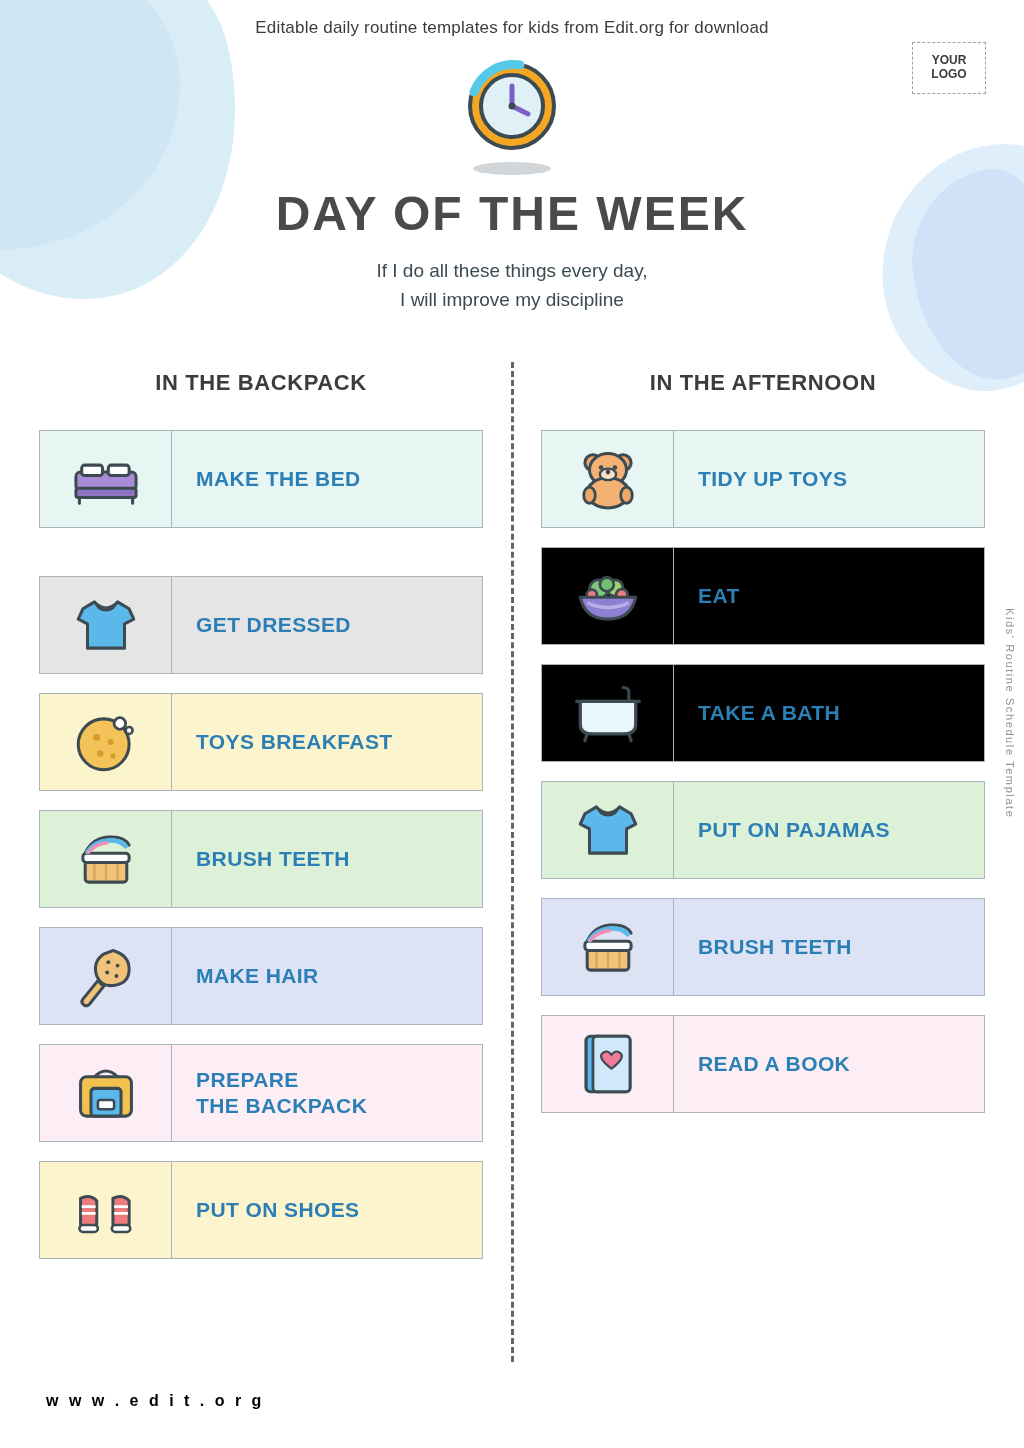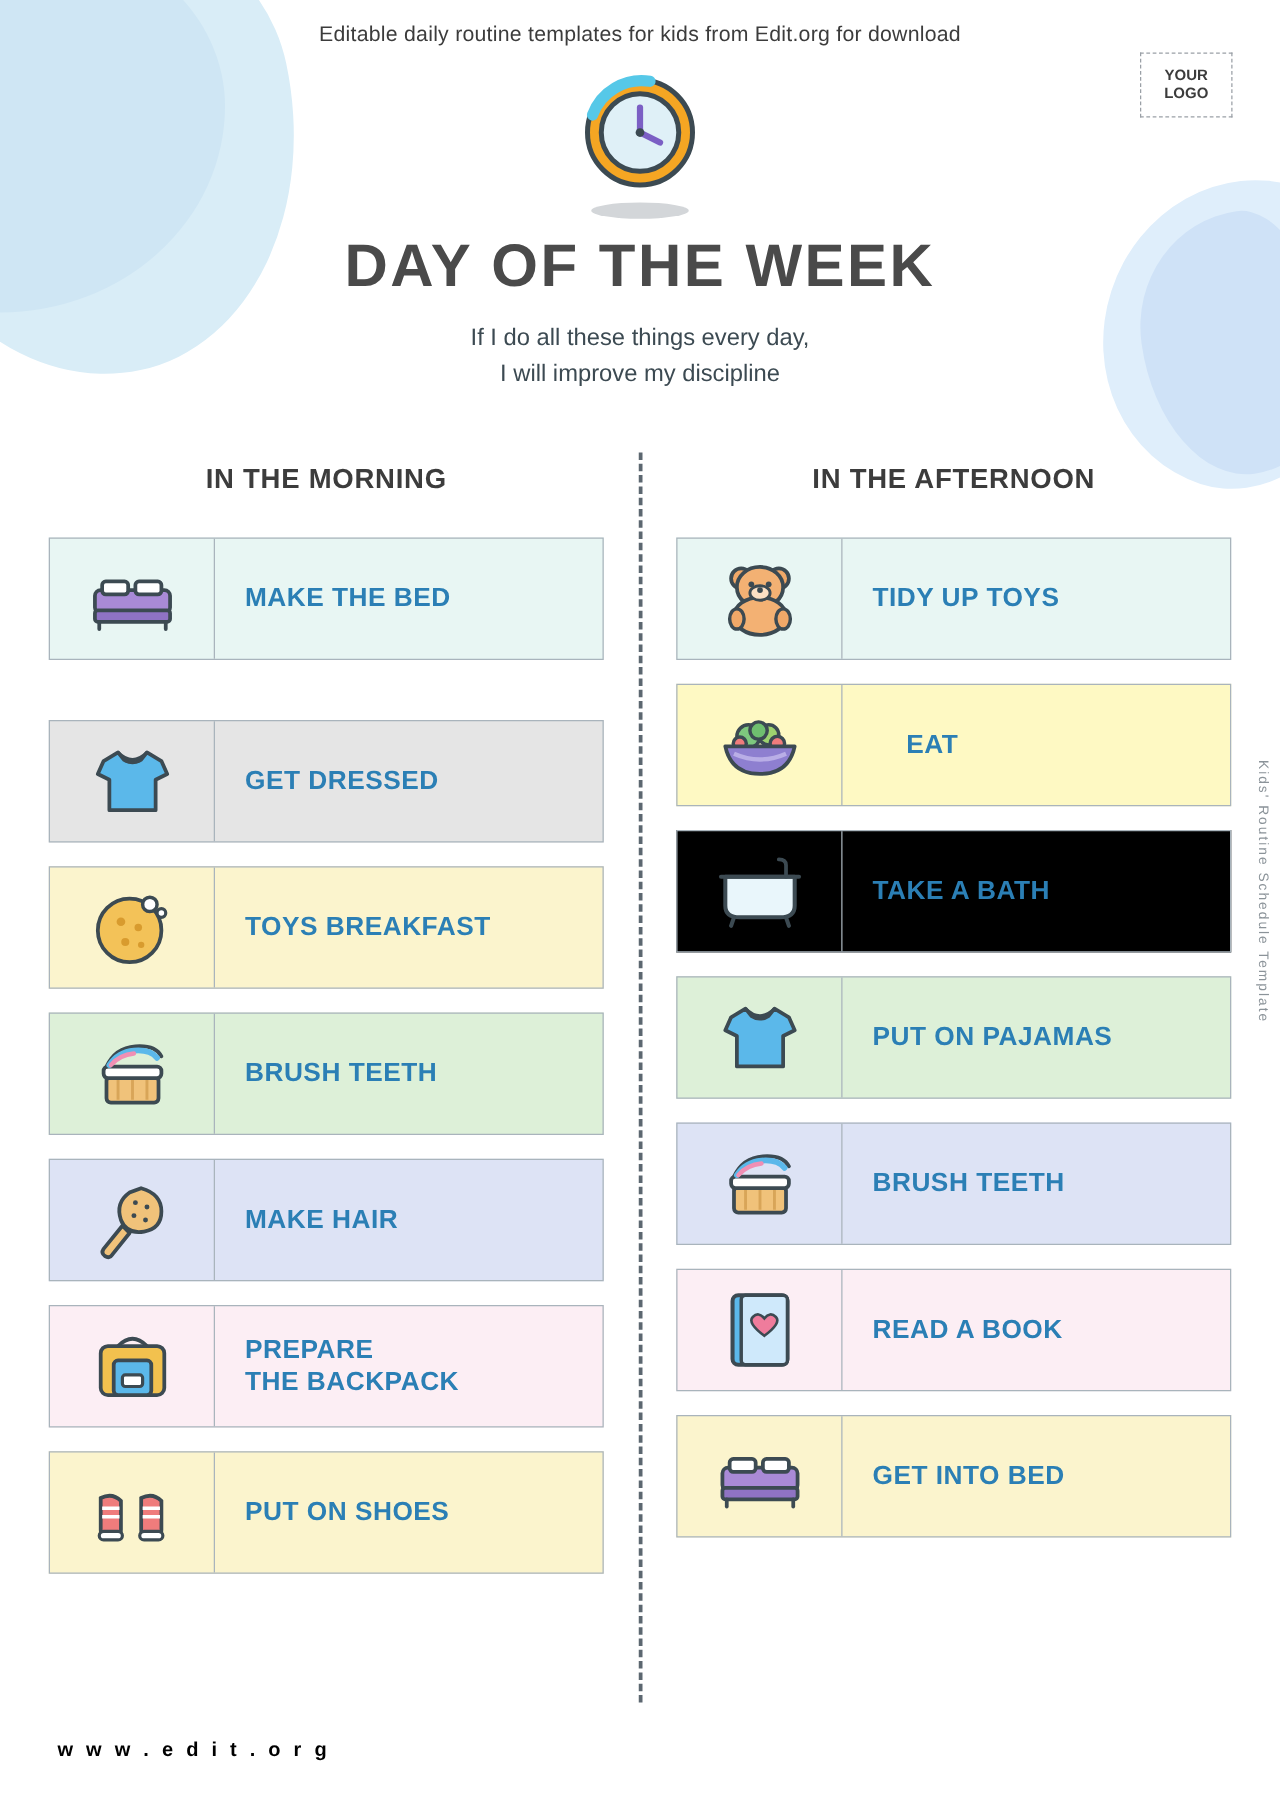--- a/index.html
+++ b/index.html
@@ -158,21 +158,21 @@
 <div class="title">DAY OF THE WEEK</div>
 <div class="subtitle">
   <div>If I do all these things every day,</div>
   <div>I will improve my discipline</div>
 </div>
 
 <div class="divider"></div>
 
 <div class="columns" id="columns">
     <div class="col">
-      <div class="col-head">IN THE MORNING</div>
+      <div class="col-head">IN THE BACKPACK</div>
       <div class="row" style="background: rgb(232, 246, 243);">
         <div class="icon-cell">
           <svg class="ic" viewBox="0 0 64 64">
             <rect x="6" y="26" width="52" height="16" rx="4" fill="#a98ad6" stroke="#3c4a52" stroke-width="2.6"></rect>
             <rect x="6" y="40" width="52" height="8" rx="2" fill="#8f73c4" stroke="#3c4a52" stroke-width="2.6"></rect>
             <rect x="11" y="20" width="18" height="9" rx="2.5" fill="#ffffff" stroke="#3c4a52" stroke-width="2.6"></rect>
             <rect x="34" y="20" width="18" height="9" rx="2.5" fill="#ffffff" stroke="#3c4a52" stroke-width="2.6"></rect>
             <line x1="9" y1="48" x2="9" y2="53" stroke="#3c4a52" stroke-width="2.6" stroke-linecap="round"></line>
             <line x1="55" y1="48" x2="55" y2="53" stroke="#3c4a52" stroke-width="2.6" stroke-linecap="round"></line>
           </svg>
@@ -268,21 +268,21 @@
             <ellipse cx="32" cy="28" rx="7" ry="5" fill="#fbe0c4" stroke="#3c4a52" stroke-width="2"></ellipse>
             <circle cx="26" cy="22" r="2" fill="#3c4a52"></circle>
             <circle cx="38" cy="22" r="2" fill="#3c4a52"></circle>
             <circle cx="32" cy="26" r="2" fill="#3c4a52"></circle>
             <ellipse cx="16" cy="46" rx="5" ry="7" fill="#f0a868" stroke="#3c4a52" stroke-width="2.4"></ellipse>
             <ellipse cx="48" cy="46" rx="5" ry="7" fill="#f0a868" stroke="#3c4a52" stroke-width="2.4"></ellipse>
           </svg>
         </div>
         <div class="label-cell" style="white-space: pre-line;">TIDY UP TOYS</div>
       </div>
-      <div class="row" style="background: #fef9c3; gap: 27px;">
+      <div class="row" style="background: #000000;">
         <div class="icon-cell">
           <svg class="ic" viewBox="0 0 64 64">
             <circle cx="24" cy="26" r="8" fill="#7ec87e" stroke="#3c4a52" stroke-width="2.4"></circle>
             <circle cx="38" cy="25" r="7" fill="#9ed36f" stroke="#3c4a52" stroke-width="2.4"></circle>
             <circle cx="31" cy="22" r="6" fill="#6fbf6f" stroke="#3c4a52" stroke-width="2.4"></circle>
             <circle cx="44" cy="31" r="5" fill="#ef7c7c" stroke="#3c4a52" stroke-width="2.4"></circle>
             <circle cx="18" cy="31" r="4.5" fill="#ef7c7c" stroke="#3c4a52" stroke-width="2.4"></circle>
             <path d="M8 33 L56 33 Q52 52 32 52 Q12 52 8 33 Z" fill="#8e7fd0" stroke="#3c4a52" stroke-width="2.6" stroke-linejoin="round"></path>
             <path d="M14 38 Q32 46 50 38" fill="none" stroke="#b9aee6" stroke-width="3"></path>
           </svg>
@@ -328,30 +328,17 @@
       <div class="row" style="background: rgb(252, 238, 244);">
         <div class="icon-cell">
           <svg class="ic" viewBox="0 0 64 64">
             <rect x="13" y="8" width="38" height="48" rx="4" fill="#5bb8ea" stroke="#3c4a52" stroke-width="2.8"></rect>
             <rect x="19" y="8" width="32" height="48" rx="3" fill="#cfe9fb" stroke="#3c4a52" stroke-width="2.4"></rect>
             <path d="M35 24 q4-5 8-1 q4 4 -8 13 q-12-9 -8-13 q4-4 8 1 z" fill="#ef7c9c" stroke="#3c4a52" stroke-width="1.8"></path>
           </svg>
         </div>
         <div class="label-cell" style="white-space: pre-line;">READ A BOOK</div>
       </div>
-      <div class="row" style="background: rgb(251, 244, 205);">
-        <div class="icon-cell">
-          <svg class="ic" viewBox="0 0 64 64">
-            <rect x="6" y="26" width="52" height="16" rx="4" fill="#a98ad6" stroke="#3c4a52" stroke-width="2.6"></rect>
-            <rect x="6" y="40" width="52" height="8" rx="2" fill="#8f73c4" stroke="#3c4a52" stroke-width="2.6"></rect>
-            <rect x="11" y="20" width="18" height="9" rx="2.5" fill="#ffffff" stroke="#3c4a52" stroke-width="2.6"></rect>
-            <rect x="34" y="20" width="18" height="9" rx="2.5" fill="#ffffff" stroke="#3c4a52" stroke-width="2.6"></rect>
-            <line x1="9" y1="48" x2="9" y2="53" stroke="#3c4a52" stroke-width="2.6" stroke-linecap="round"></line>
-            <line x1="55" y1="48" x2="55" y2="53" stroke="#3c4a52" stroke-width="2.6" stroke-linecap="round"></line>
-          </svg>
-        </div>
-        <div class="label-cell" style="white-space: pre-line;">GET INTO BED</div>
-      </div>
     </div>
   </div>
 
 <div class="side-note">Kids' Routine Schedule Template</div>
 <div class="footer-url">w w w . e d i t . o r g</div>
 
 </body></html>

